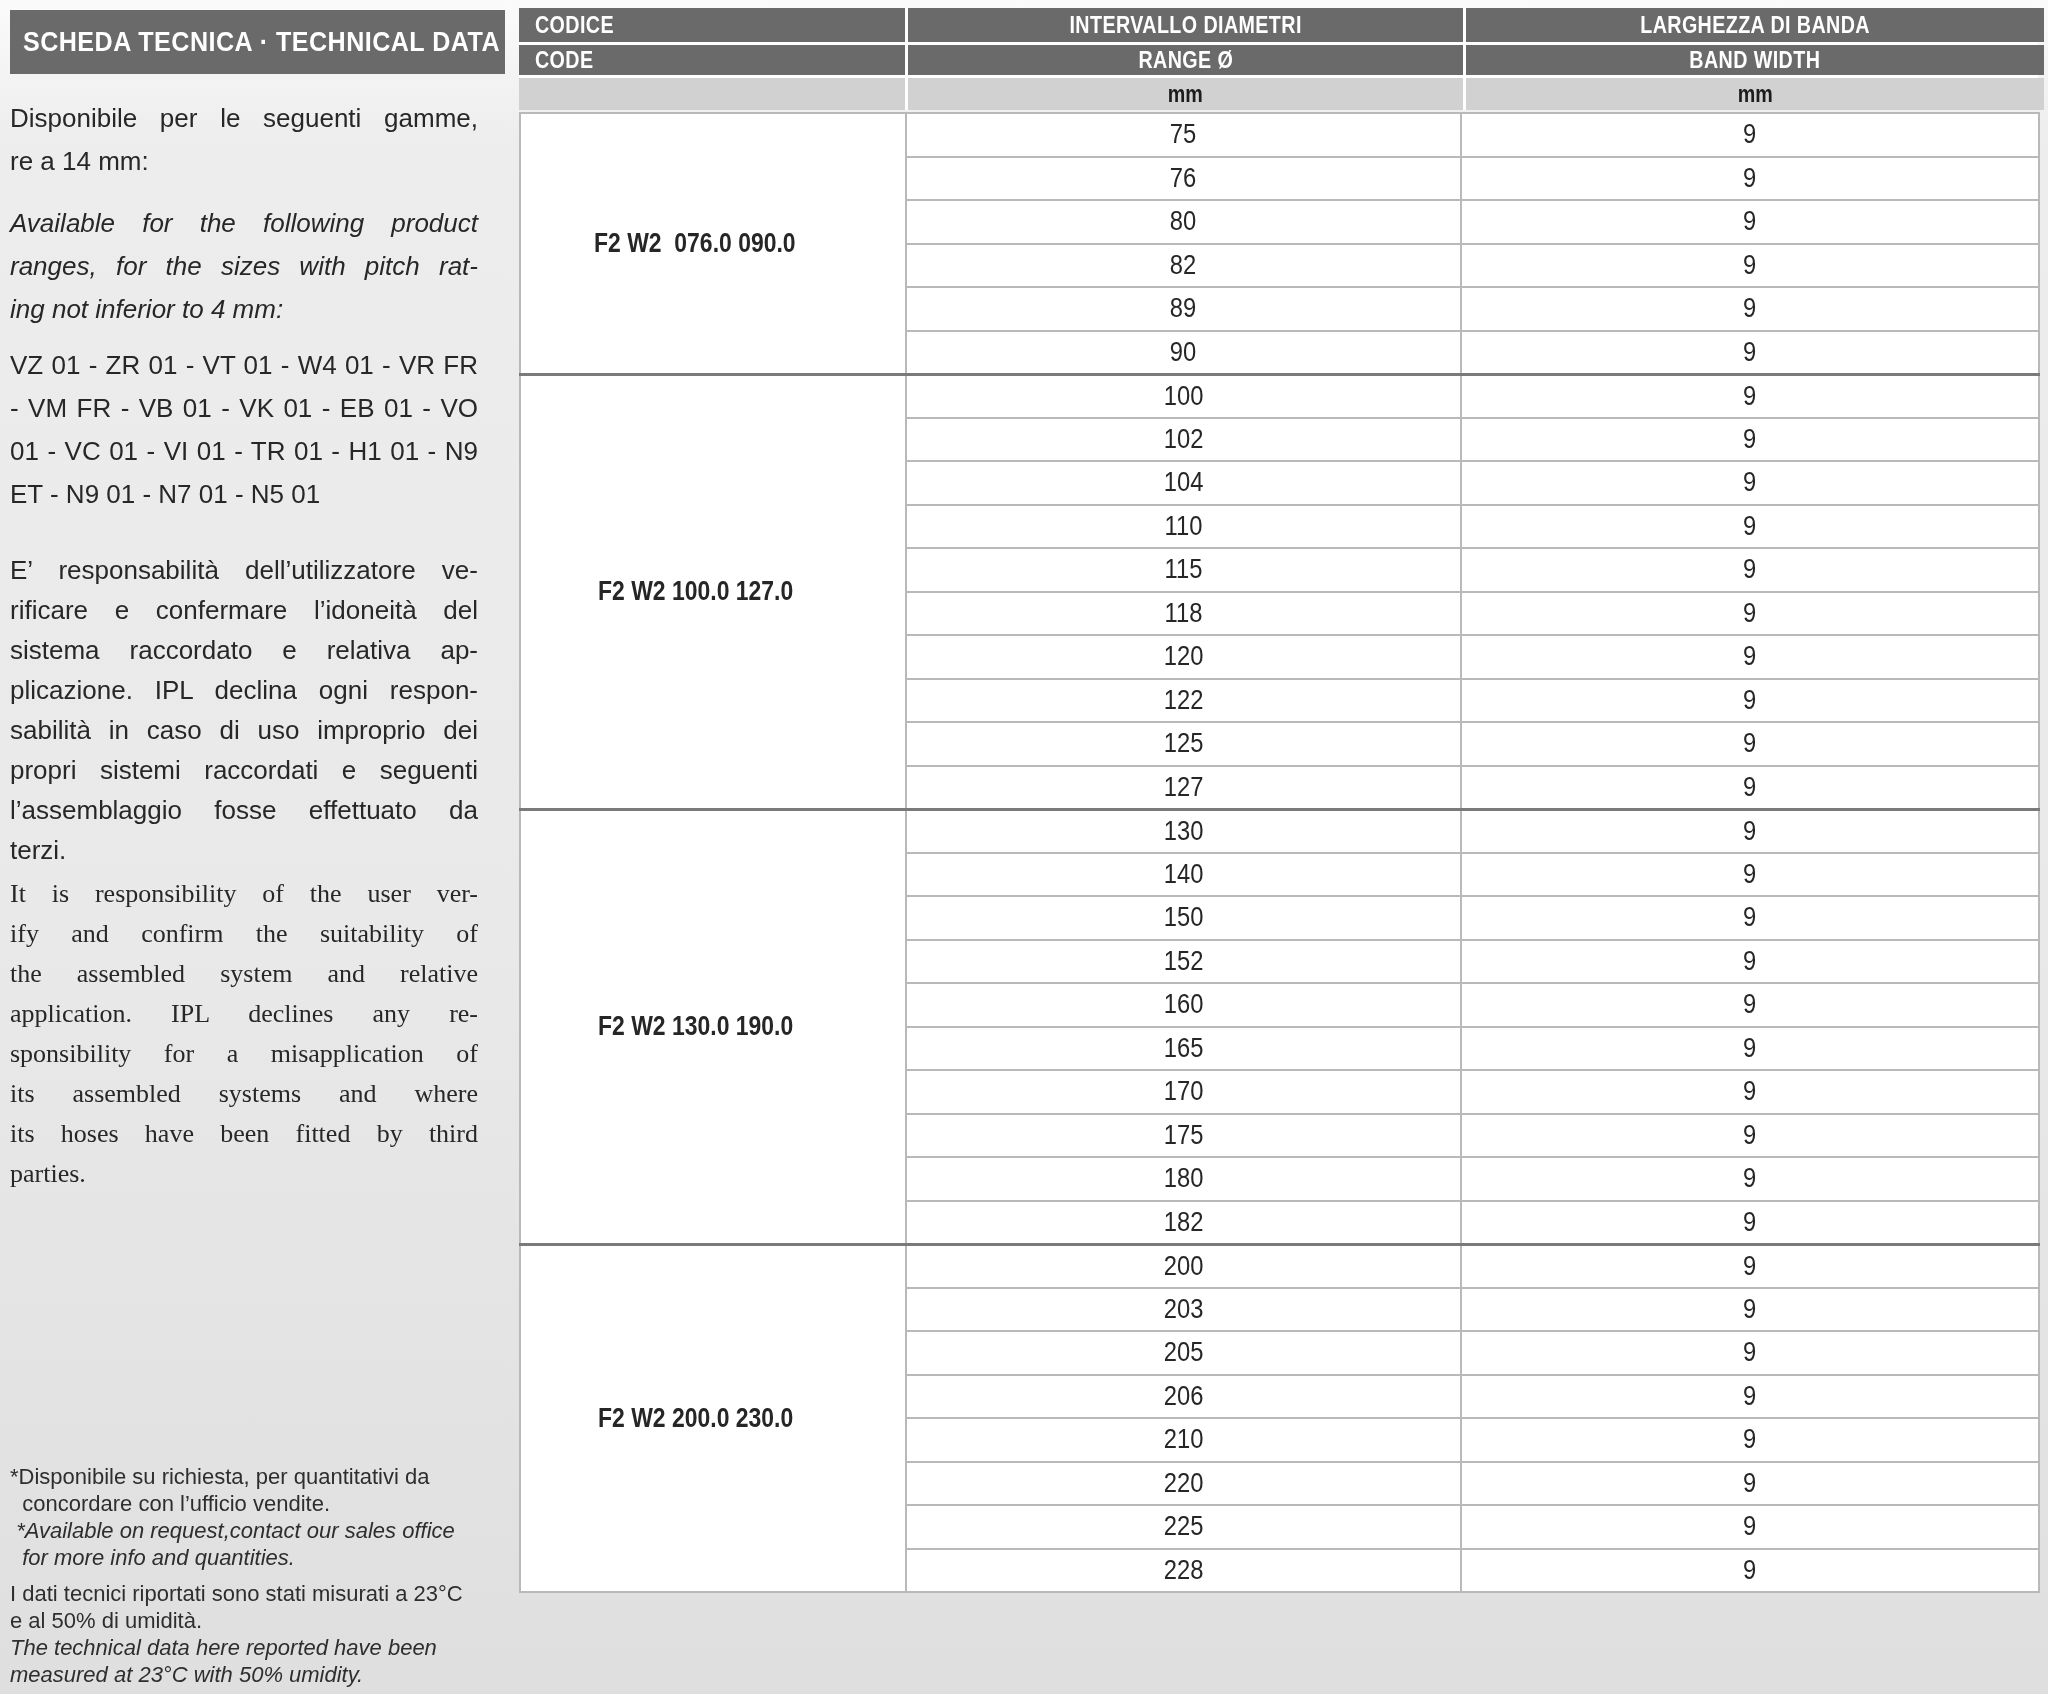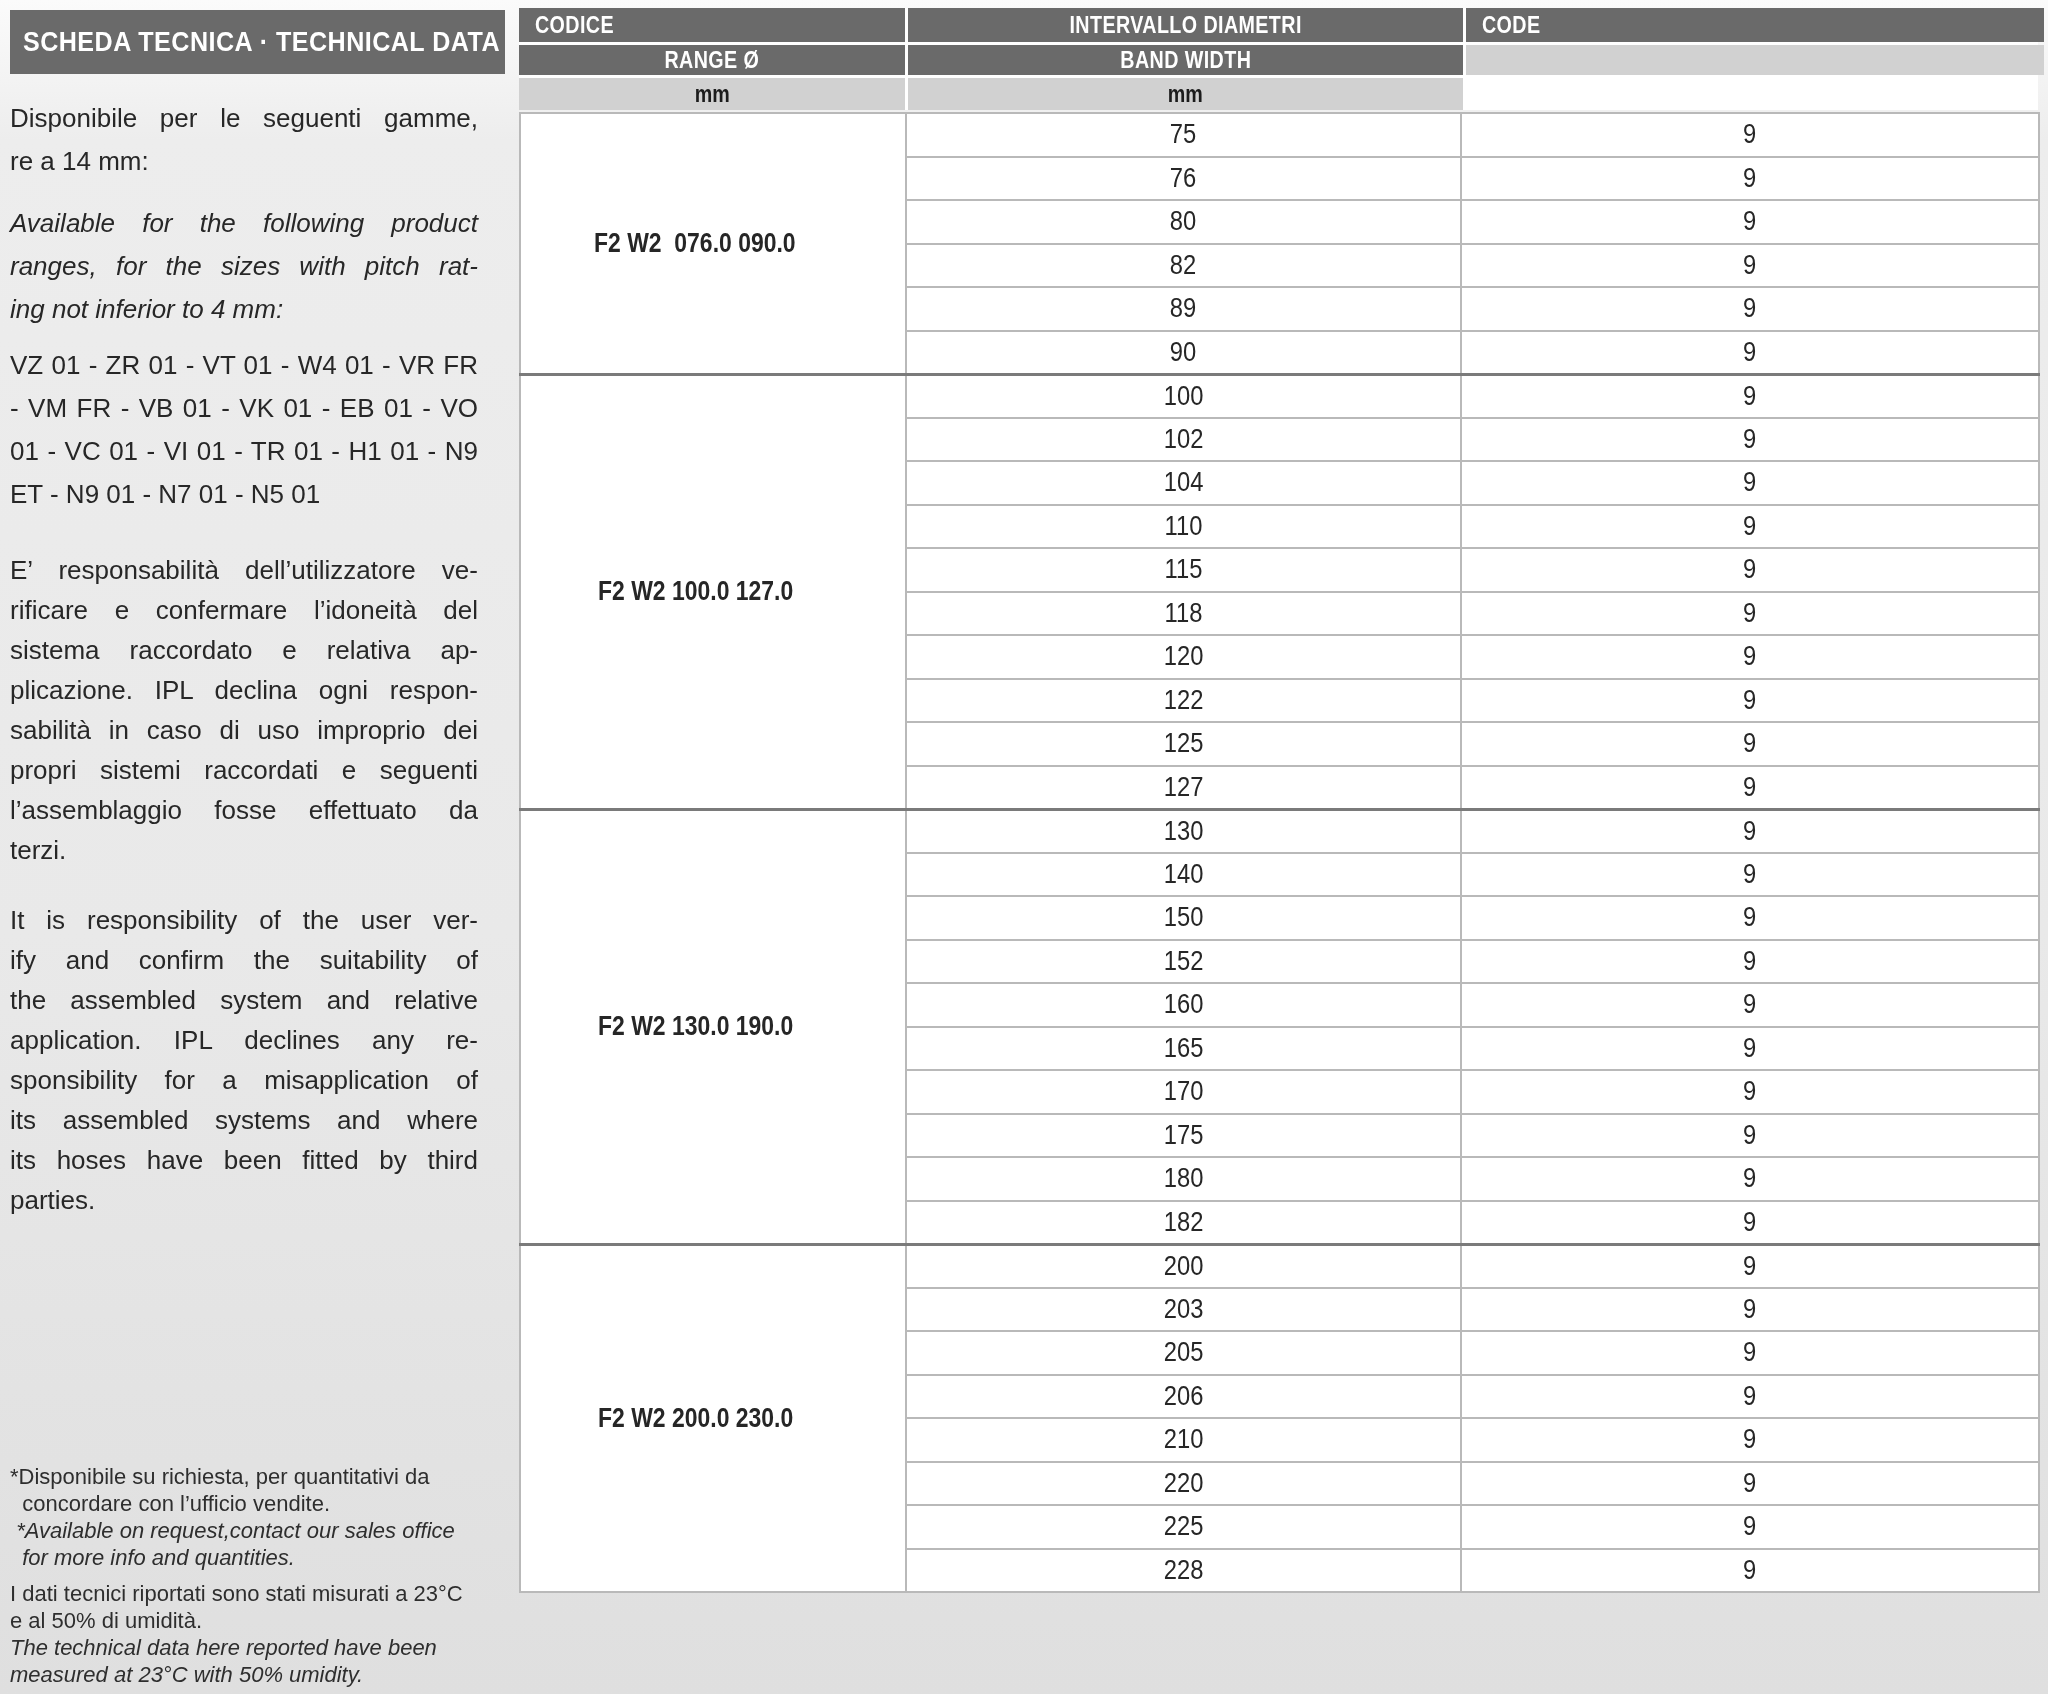--- a/index.html
+++ b/index.html
@@ -20,21 +20,21 @@
   .title-bar .squeeze{display:inline-block;transform:scaleX(0.93);transform-origin:center;}
   .sidebar-flow{position:absolute;left:10px;top:74px;width:468px;}
   .para{width:468px;font-size:26px;line-height:43px;color:#272727;}
   .para .line{text-align:justify;text-align-last:justify;}
   .para .line:last-child{text-align-last:left;}
   .para.italic{font-style:italic;}
   #para-intro-it{margin-top:23px;}
   #para-intro-en{margin-top:19px;}
   #para-product-ranges{margin-top:13px;}
   #para-disclaimer-it{margin-top:34px;line-height:40px;}
-  #para-disclaimer-en{margin-top:30px;line-height:40px;}
+  #para-disclaimer-en{margin-top:4px;line-height:40px;font-family:Liberation Serif, serif;}
   .footnotes{position:absolute;left:10px;top:1463px;width:492px;font-size:22px;line-height:27px;color:#2e2e2e;}
   .fn{white-space:pre-wrap;}
   .fn.italic{font-style:italic;}
   #fn-measurement-it{margin-top:9px;}
 
   
   .table-area{position:absolute;left:519px;top:8px;width:1519px;}
   .thead{
     display:grid;grid-template-columns:386px 555px 578px;grid-template-rows:34px 30px 32px;
     gap:3px;background:#ffffff;
@@ -120,20 +120,23 @@
   </aside>
 
   <section class="table-area">
     <div class="thead">
       <div class="hcell left">
           <span class="cnd l">CODICE</span>
         </div>
       <div class="hcell">
           <span class="cnd">INTERVALLO DIAMETRI</span>
         </div>
+      <div class="hcell">
+          <span class="cnd">LARGHEZZA DI BANDA</span>
+        </div>
       <div class="hcell left">
           <span class="cnd l">CODE</span>
         </div>
       <div class="hcell">
           <span class="cnd">RANGE Ø</span>
         </div>
       <div class="hcell">
           <span class="cnd">BAND WIDTH</span>
         </div>
       <div class="ucell"></div>

